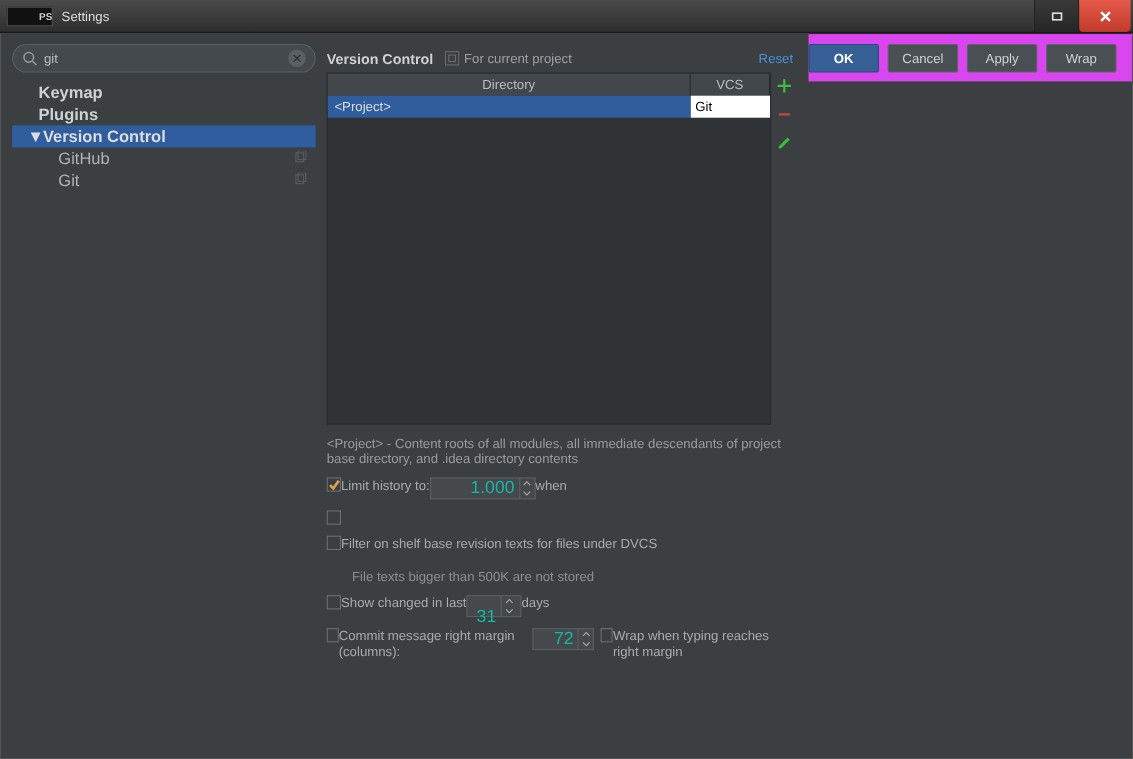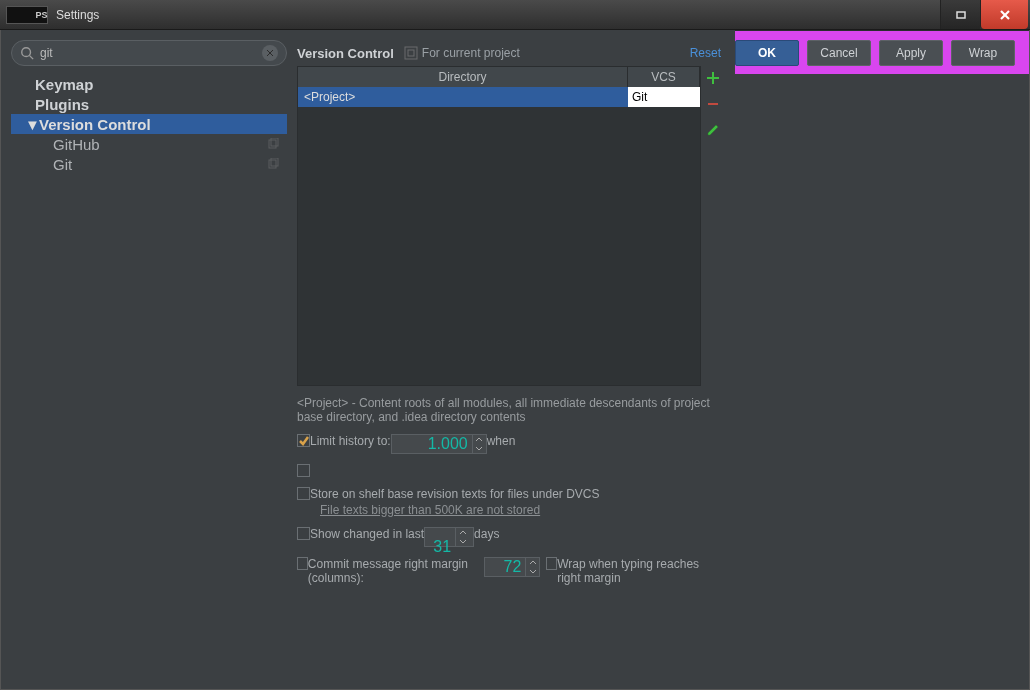--- a/index.html
+++ b/index.html
@@ -220,23 +220,23 @@
           <span>when</span>
         </div>
 
         <div class="opt-row">
           <span class="chk"></span>
         </div>
 
         <div>
           <div class="opt-row">
             <span class="chk"></span>
-            <span>Store on shelf base revision texts for files under DVCS</span>
-          </div>
-          <div class="sub-hint" style="margin-top:2px;text-decoration:underline;">File texts bigger than 500K are not stored</div>
+            <span>Filter on shelf base revision texts for files under DVCS</span>
+          </div>
+          <div class="sub-hint" style="margin-top:16px;">File texts bigger than 500K are not stored</div>
         </div>
 
         <div class="opt-row">
           <span class="chk"></span>
           <span>Show changed in last</span>
           <span class="spin" style="width:50px;">
             <input style="width: 30px; margin-top: 19px;" value="31">
             <span class="stepper">
                 <div>
                   <svg width="8" height="5">

